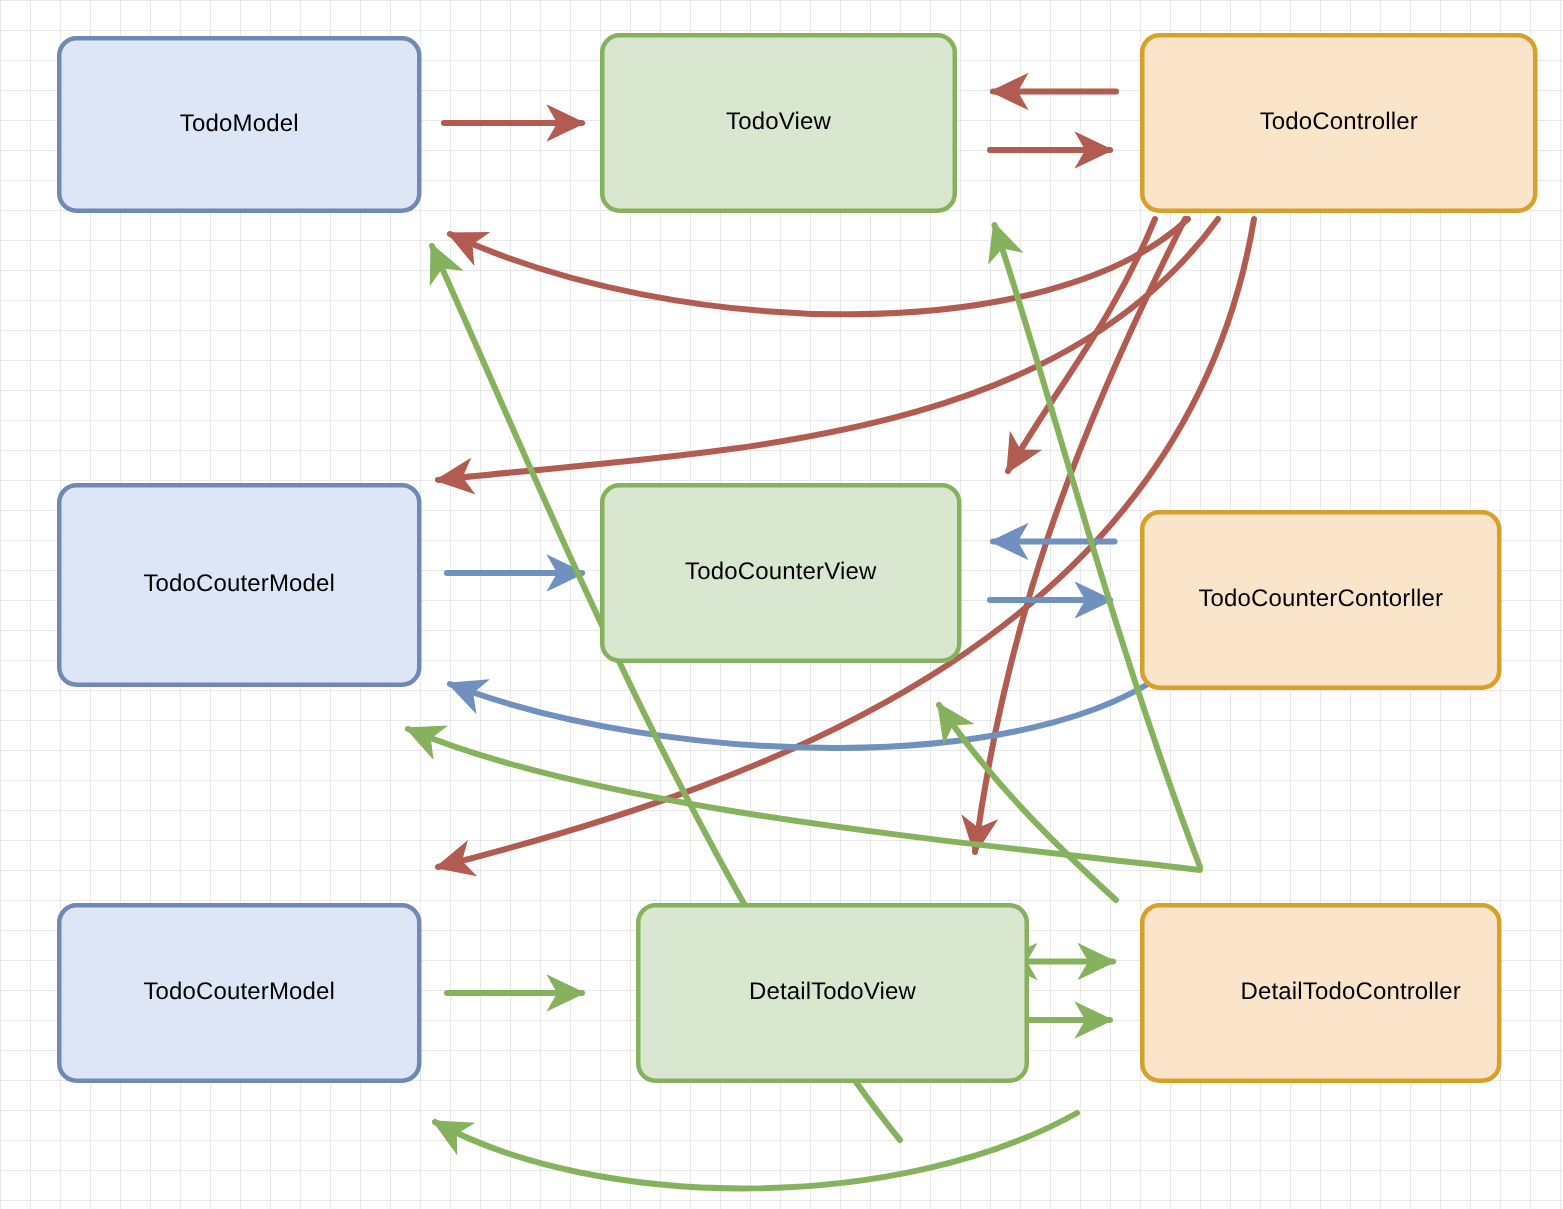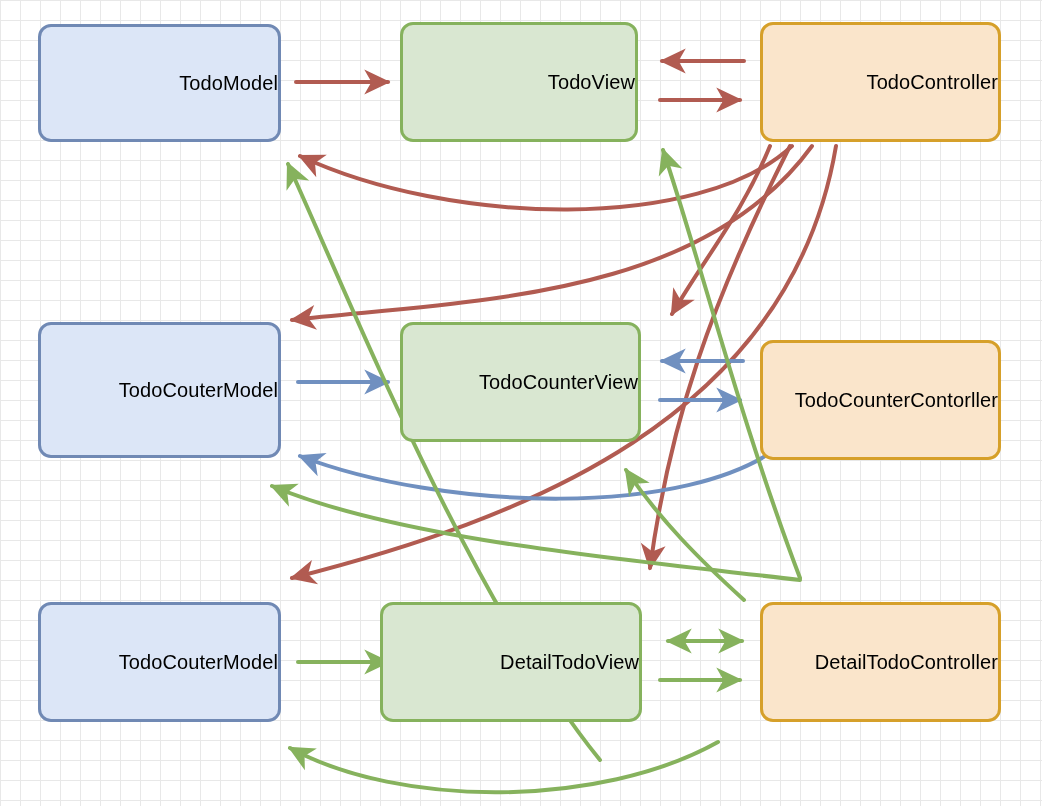--- a/index.html
+++ b/index.html
@@ -26,22 +26,22 @@
     background-position: 0px 0px, 0px 0px, 0px 0px, 0px 0px;
   }
   .node {
     position: absolute;
     box-sizing: border-box;
     border-width: 3px;
     border-style: solid;
     border-radius: 13px;
     display: flex;
     align-items: center;
-    justify-content: flex-end;
-    font-size: 20px;
+    justify-content: center;
+    font-size: 16px;
     color: #000000;
     letter-spacing: 0.1px;
     z-index: 3;
     text-align: center;
     line-height: 1.2;
   }
   .node.model {
     background: #dce6f7;
     border-color: #7089b4;
   }
@@ -127,41 +127,41 @@
   </svg>
 
   <div class="node model" style="left:38px; top:24px; width:243px; height:118px;">
     <span>TodoModel</span>
   </div>
 
   <div class="node view" style="left:400px; top:22px; width:238px; height:120px;">
     <span>TodoView</span>
   </div>
 
-  <div class="node controller" style="left:760px; top:22px; width:241px; height:120px;">
+  <div class="node controller" style="left:760px; top:22px; width:265px; height:120px;">
     <span>TodoController</span>
   </div>
 
   <div class="node model" style="left:38px; top:322px; width:243px; height:136px;">
     <span>TodoCouterModel</span>
   </div>
 
   <div class="node view" style="left:400px; top:322px; width:241px; height:120px;">
     <span>TodoCounterView</span>
   </div>
 
   <div class="node controller" style="left:760px; top:340px; width:241px; height:120px;">
     <span>TodoCounterContorller</span>
   </div>
 
   <div class="node model" style="left:38px; top:602px; width:243px; height:120px;">
     <span>TodoCouterModel</span>
   </div>
 
-  <div class="node view" style="left:380px; top:602px; width:262px; height:120px;">
+  <div class="node view" style="left:424px; top:602px; width:262px; height:120px;">
     <span>DetailTodoView</span>
   </div>
 
   <div class="node controller" style="left:760px; top:602px; width:241px; height:120px;padding-left:40px;">
     <span>DetailTodoController</span>
   </div>
 
 </div>
 
 </body></html>

